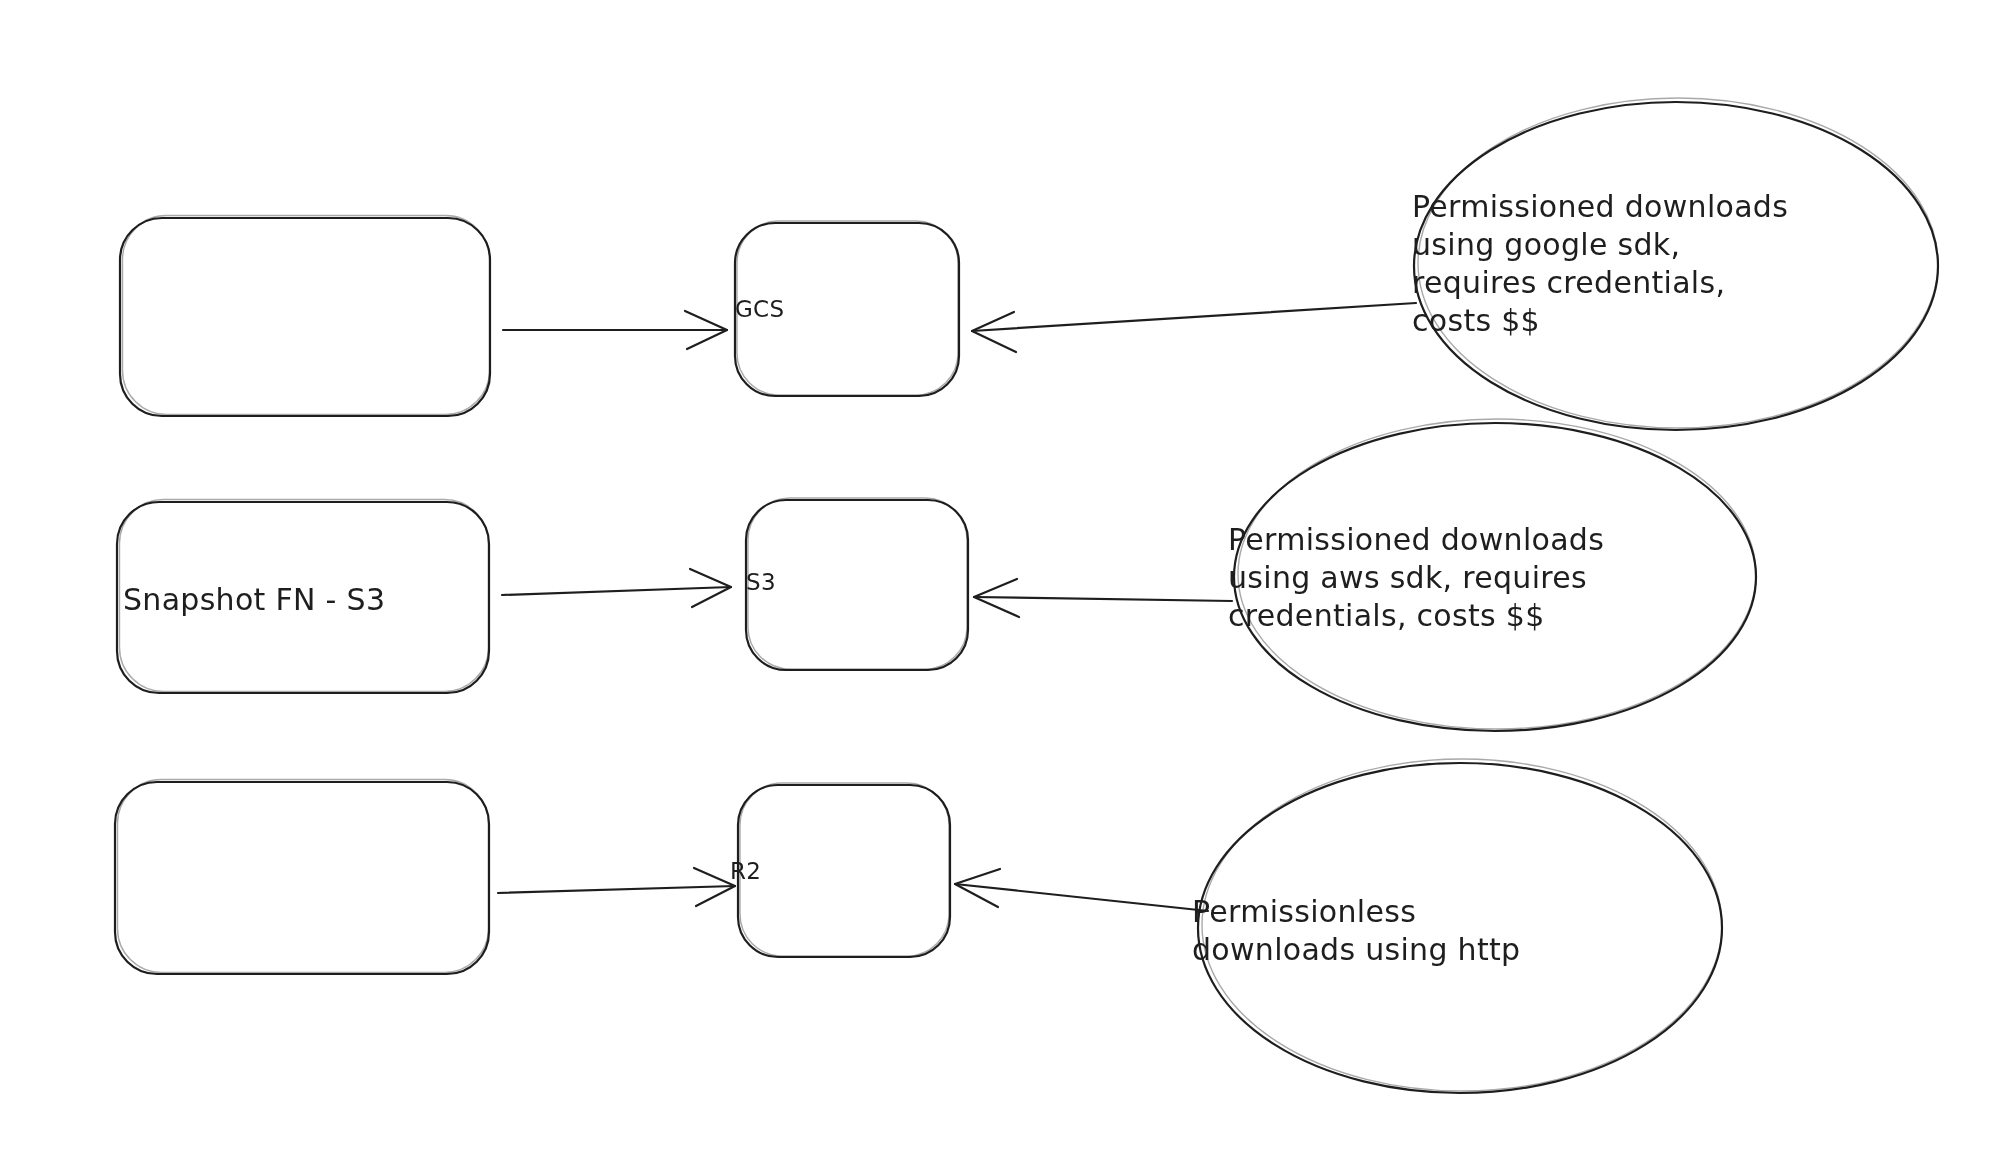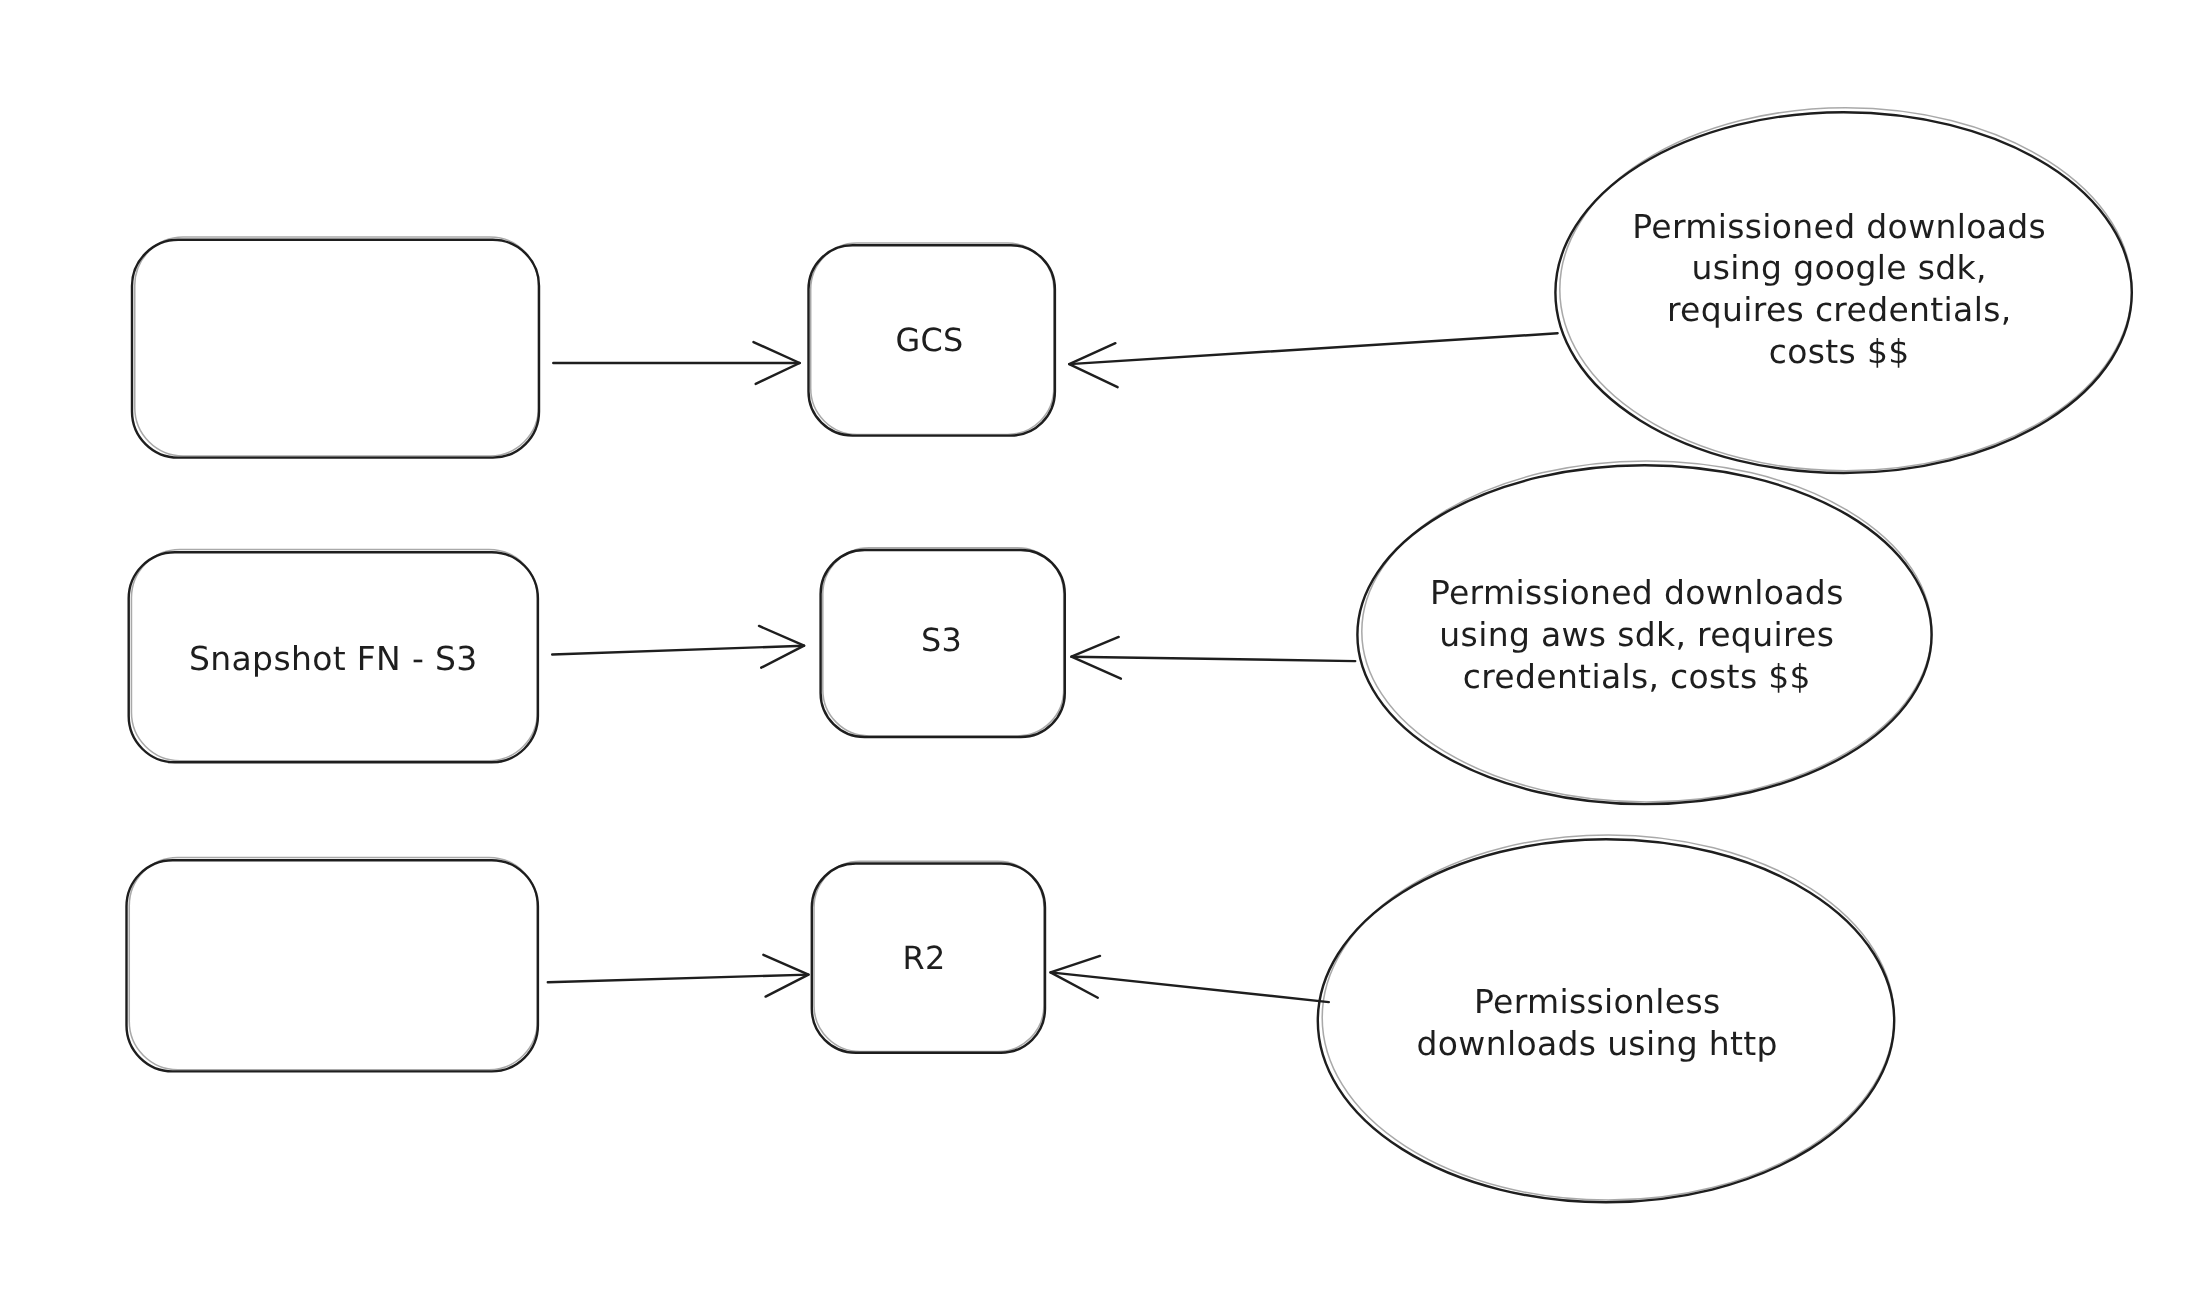--- a/index.html
+++ b/index.html
@@ -38,29 +38,29 @@
   .arrow {
     fill: none;
     stroke: #1e1e1e;
     stroke-width: 2.2;
     stroke-linecap: round;
     stroke-linejoin: round;
   }
   .label {
     position: absolute;
     transform: translate(-50%, -50%);
-    text-align: center;
+    text-align: left;
     font-size: 30px;
     line-height: 38px;
     white-space: pre-line;
     letter-spacing: 0.3px;
     color: #1e1e1e;
   }
   .label.small-box {
-    font-size: 29px;
+    font-size: 23px;
   }
 </style>
 </head>
 <body>
 
 <div class="stage">
 
   <svg class="canvas" width="2000" height="1174" viewBox="0 0 2000 1174">
 
     <g>

